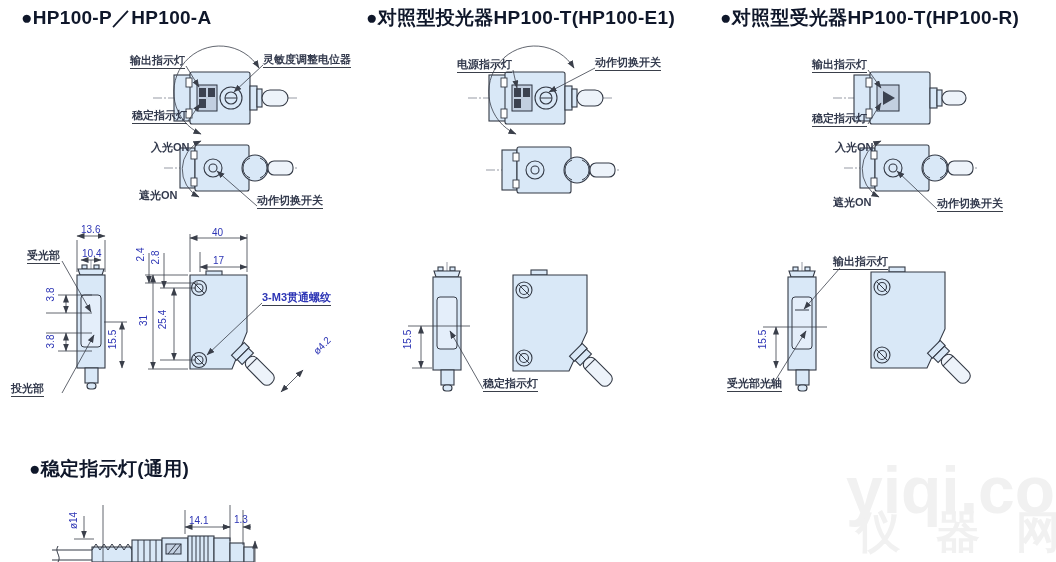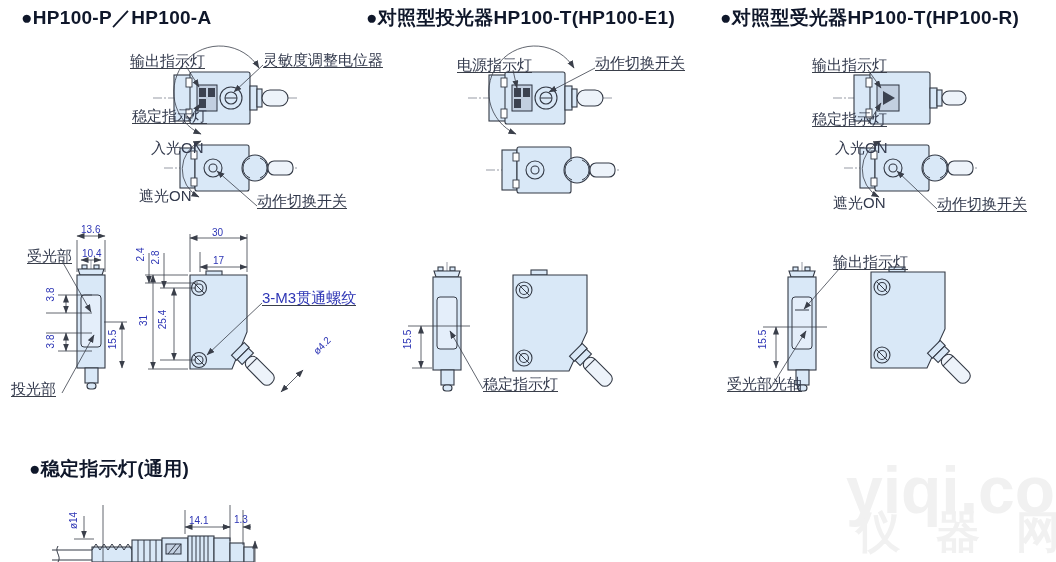--- a/index.html
+++ b/index.html
@@ -1,20 +1,20 @@
 <!DOCTYPE html>
 <html><head>
 <meta charset="utf-8">
 <style>
   html,body{margin:0;padding:0;background:#fff;}
   .page{position:relative;width:1056px;height:562px;background:#fff;overflow:hidden;
         font-family:"Liberation Sans",sans-serif;}
   .abs{position:absolute;white-space:nowrap;}
   .hdr{color:#0f172a;font-weight:bold;font-size:19px;letter-spacing:.3px;z-index:3;}
-  .lbl{font-size:15px;color:#333a4d;line-height:13px;z-index:3;}
+  .lbl{font-size:11px;color:#333a4d;line-height:13px;z-index:3;font-weight:bold;}
   .ul{border-bottom:1px solid #3a3f4a;padding-bottom:1px;}
   .blue{color:#2d35b5;}
   .dim{font-size:10px;color:#2d35b5;line-height:11px;z-index:3;}
   .rot{transform:rotate(-90deg);transform-origin:center center;}
   .rot45{transform:rotate(-45deg);transform-origin:center center;}
   .wm-center{left:298px;top:250px;font-size:37px;letter-spacing:6px;font-weight:400;
              color:rgba(150,150,150,.82);text-shadow:2px 2px 0 rgba(255,255,255,.95);z-index:5;}
   .wm-site{left:846px;top:452px;font-size:66px;font-weight:bold;color:#f1f1f1;z-index:1;}
   .wm-site-cn{left:856px;top:503px;font-size:44px;font-weight:bold;color:#f1f1f1;
               letter-spacing:36px;z-index:1;}
@@ -293,21 +293,21 @@
   <div class="abs dim rot45" style="left:312px;top:340px">ø4.2</div>
   <div class="abs lbl ul" style="left:483px;top:377px">稳定指示灯</div>
   <div class="abs lbl ul" style="left:833px;top:255px">输出指示灯</div>
   <div class="abs lbl ul" style="left:727px;top:377px">受光部光轴</div>
 
   <div class="abs dim" style="left:81px;top:224px">13.6</div>
   <div class="abs dim" style="left:82px;top:248px">10.4</div>
   <div class="abs dim rot" style="left:44px;top:289px">3.8</div>
   <div class="abs dim rot" style="left:44px;top:336px">3.8</div>
   <div class="abs dim rot" style="left:103px;top:334px">15.5</div>
-  <div class="abs dim" style="left:212px;top:227px">30</div>
+  <div class="abs dim" style="left:212px;top:227px">40</div>
   <div class="abs dim" style="left:213px;top:255px">17</div>
   <div class="abs dim rot" style="left:134px;top:249px">2.4</div>
   <div class="abs dim rot" style="left:149px;top:252px">2.8</div>
   <div class="abs dim rot" style="left:138px;top:315px">31</div>
   <div class="abs dim rot" style="left:153px;top:314px">25.4</div>
   <div class="abs dim rot" style="left:398px;top:334px">15.5</div>
   <div class="abs dim rot" style="left:753px;top:334px">15.5</div>
   <div class="abs dim rot" style="left:65px;top:515px">ø14</div>
   <div class="abs dim" style="left:189px;top:515px">14.1</div>
   <div class="abs dim" style="left:234px;top:514px">1.3</div>

